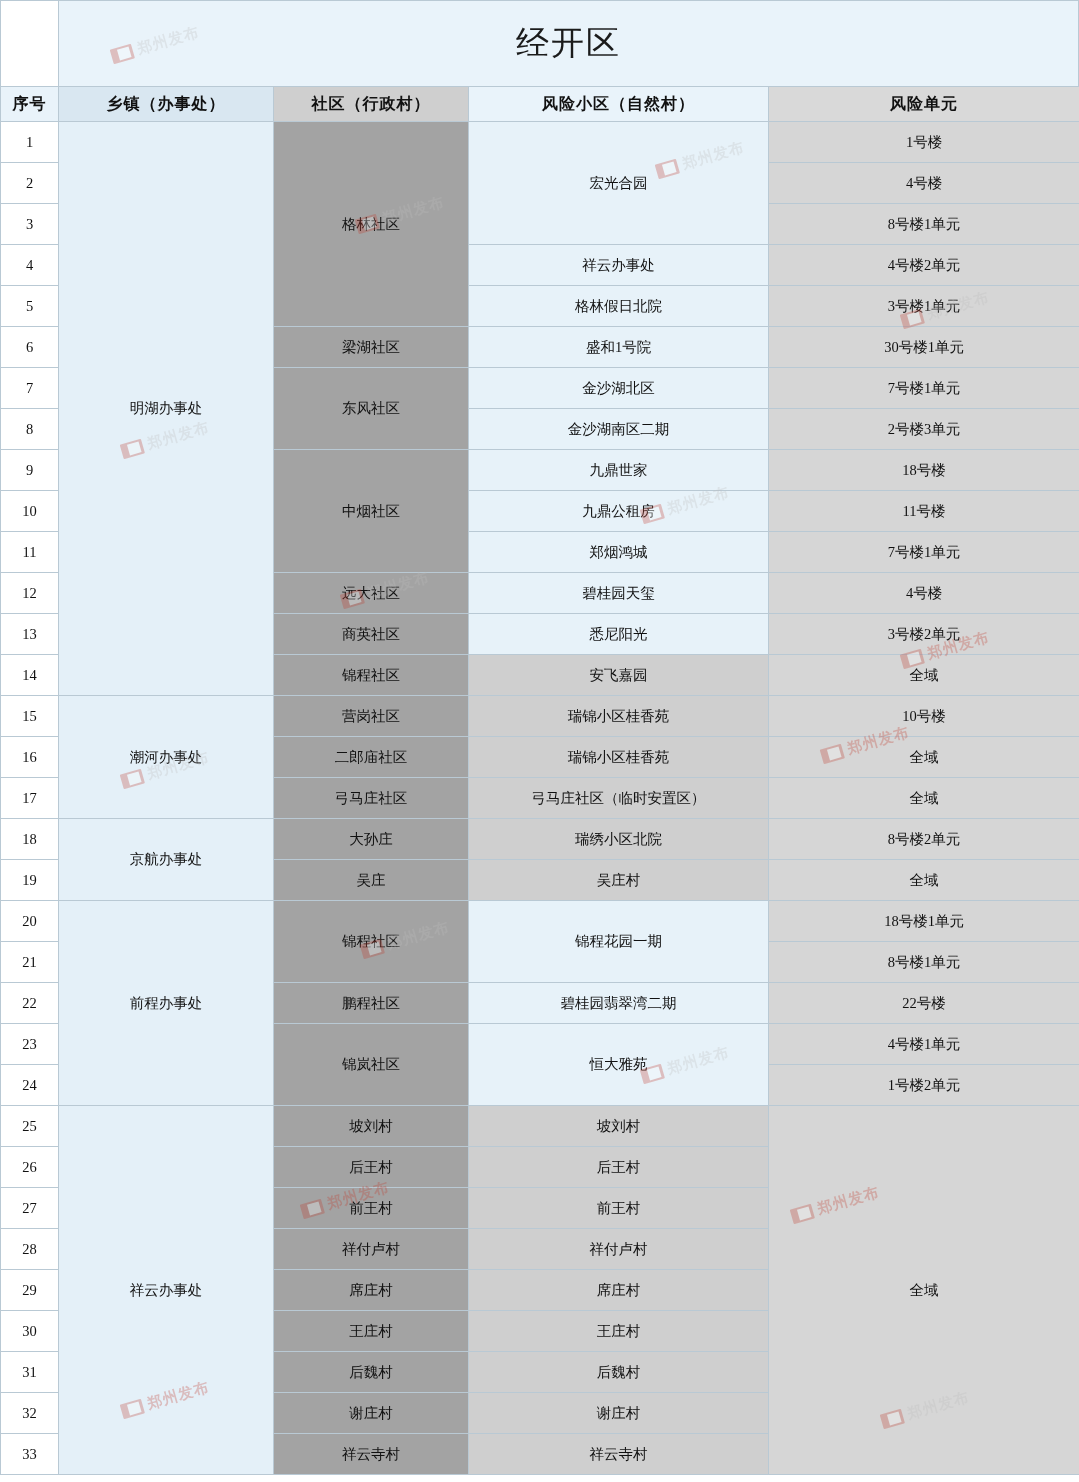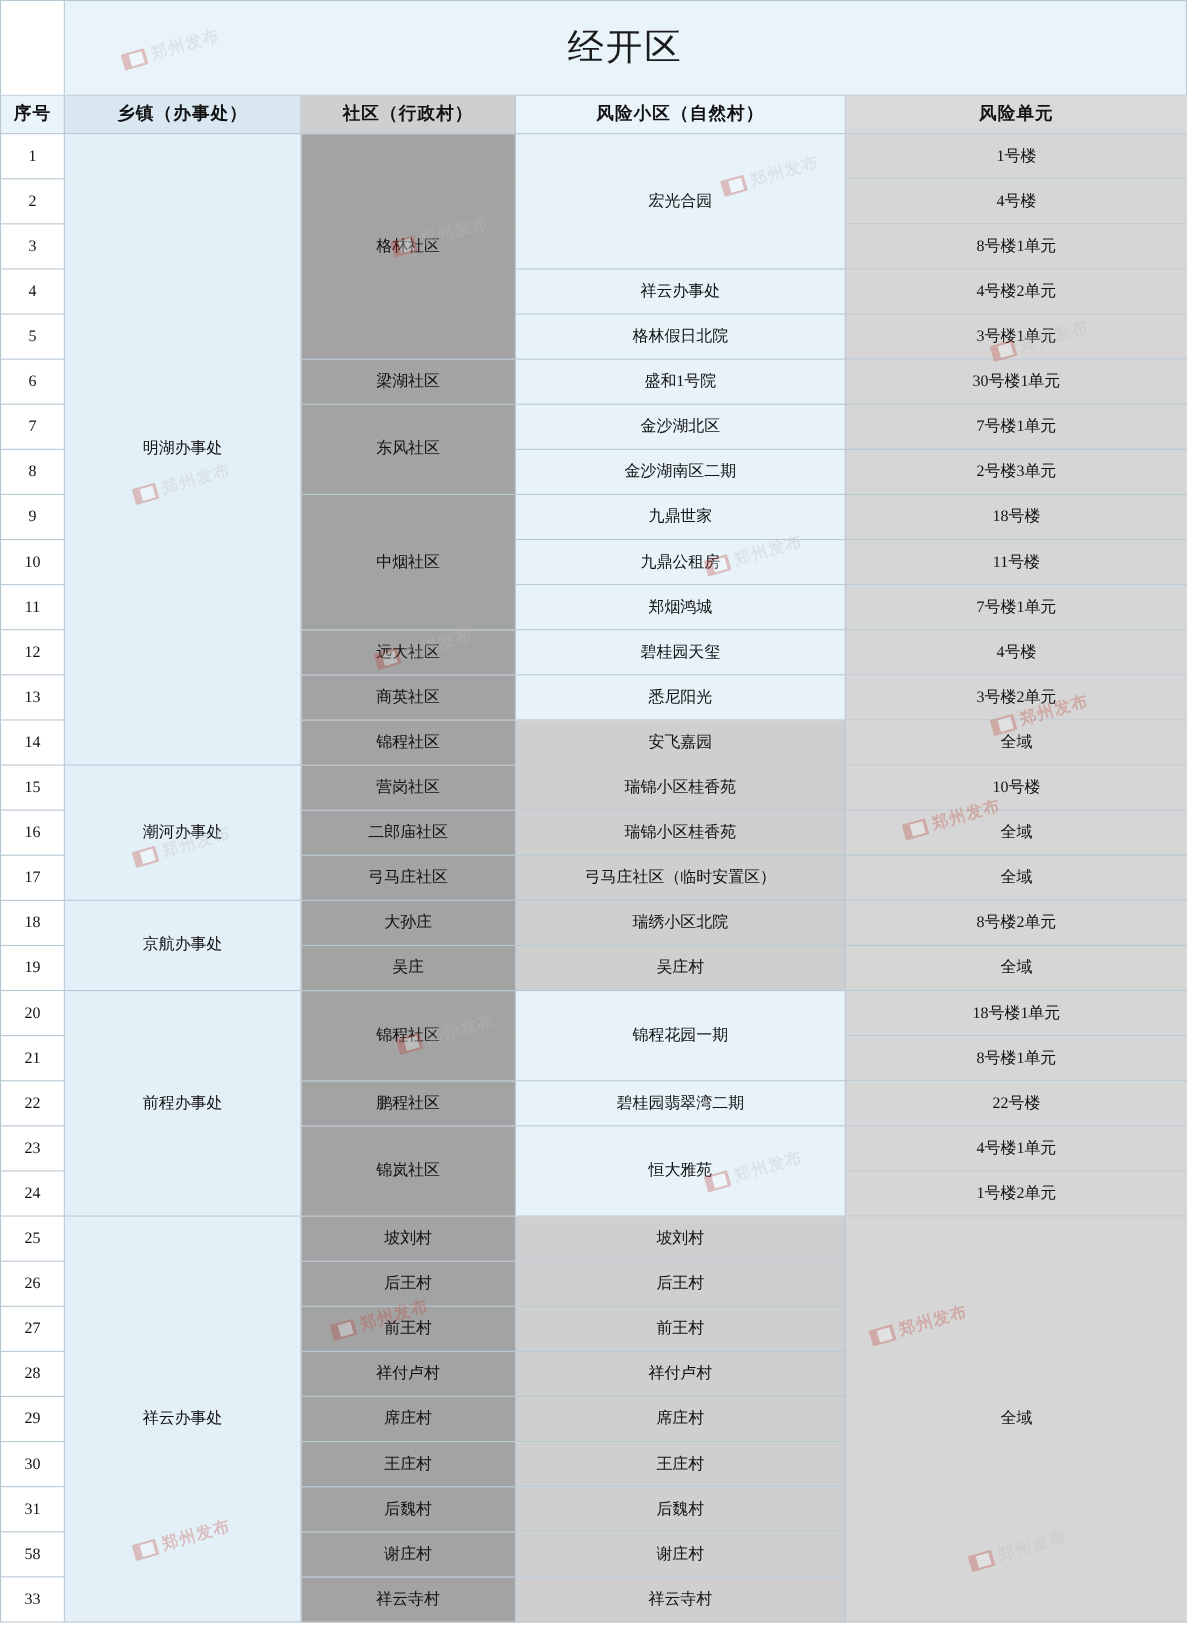--- a/index.html
+++ b/index.html
@@ -347,21 +347,21 @@
         <td class="risk-gray">王庄村</td>
       </tr>
 
       <tr class="row">
         <td class="idx">31</td>
         <td class="comm-gray">后魏村</td>
         <td class="risk-gray">后魏村</td>
       </tr>
 
       <tr class="row">
-        <td class="idx">58</td>
+        <td class="idx">32</td>
         <td class="comm-gray">谢庄村</td>
         <td class="risk-gray">谢庄村</td>
       </tr>
 
       <tr class="row">
         <td class="idx">33</td>
         <td class="comm-gray">祥云寺村</td>
         <td class="risk-gray">祥云寺村</td>
       </tr>
     </tbody>

